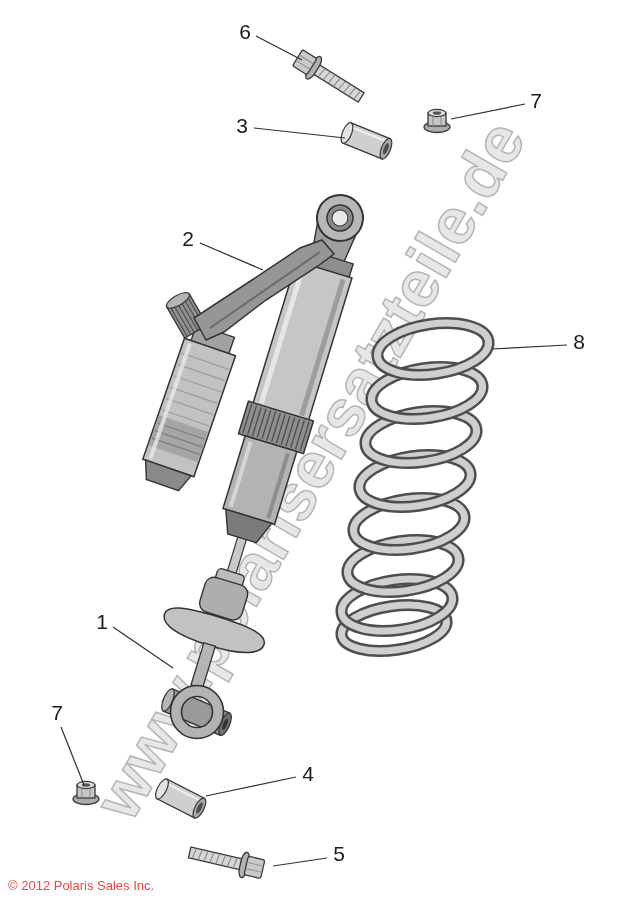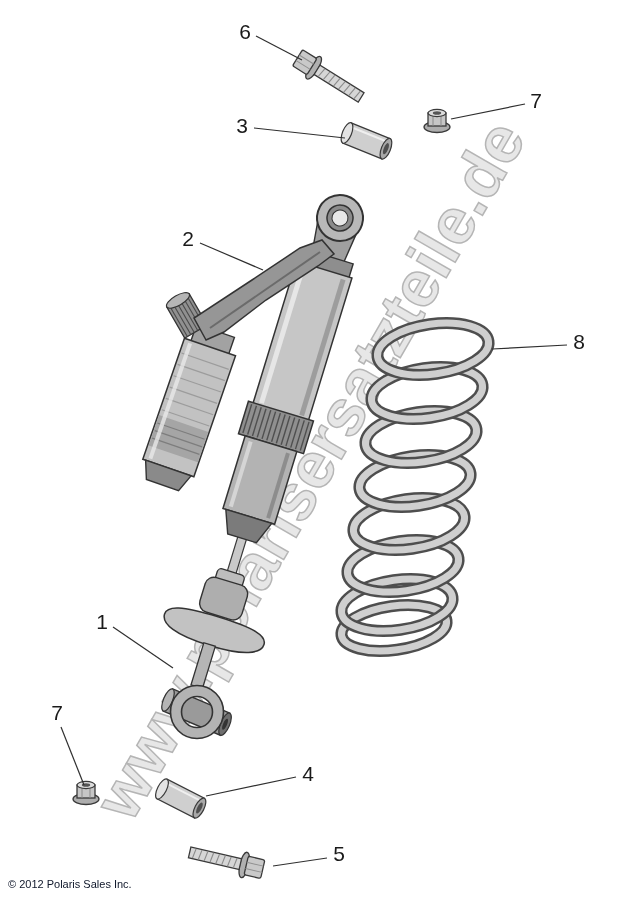--- a/index.html
+++ b/index.html
@@ -6,21 +6,21 @@
   .page{
     position:relative;
     width:619px;height:923px;
     background:#ffffff;
     overflow:hidden;
     font-family:"Liberation Sans", sans-serif;
   }
   .diagram-svg{position:absolute;left:0;top:0;}
   .copyright{
     position:absolute;left:8px;top:878px;
-    font-size:11px;color:#0f172a;
+    font-size:13px;color:#ef4444;
     font-family:"Liberation Sans", sans-serif;
   }
 </style>
 </head>
 <body>
 
 <div class="page">
 
   <svg class="diagram-svg" width="619" height="923" viewBox="0 0 619 923">
 

